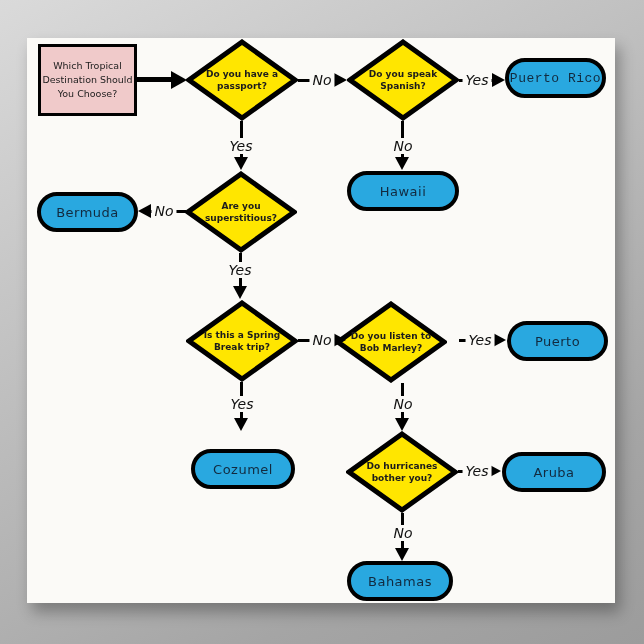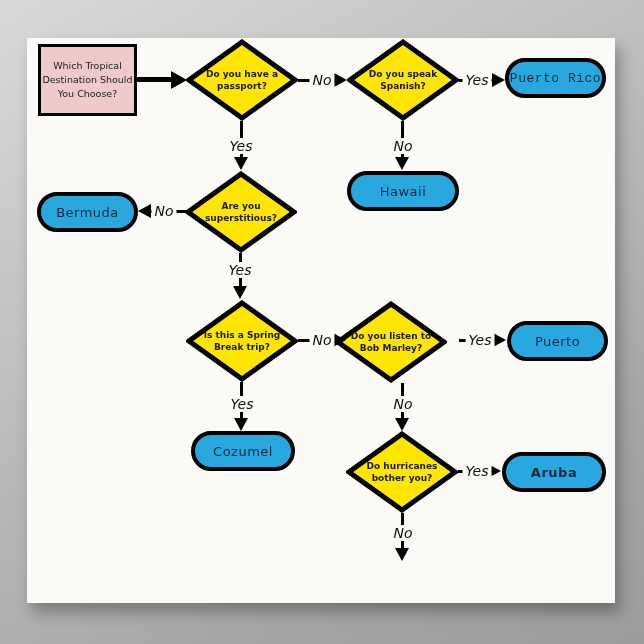--- a/index.html
+++ b/index.html
@@ -179,25 +179,28 @@
   </div>
   <div class="capsule" style="left:347px; top:171px; width:112px;">
     <span>Hawaii</span>
   </div>
   <div class="capsule" style="left:37px; top:192px; width:101px;">
     <span>Bermuda</span>
   </div>
   <div class="capsule" style="left:507px; top:321px; width:101px;">
     <span>Puerto</span>
   </div>
-  <div class="capsule" style="left:191px; top:431px; width:104px;">
+  <div class="capsule" style="left:191px; top:449px; width:104px;">
     <span>Cozumel</span>
   </div>
-  <div class="capsule" style="left:502px; top:452px; width:104px;font-weight:bold;">
+  <div class="capsule" style="left:502px; top:452px; width:104px;">
     <span>Aruba</span>
+  </div>
+  <div class="capsule" style="left:347px; top:561px; width:106px;">
+    <span>Bahamas</span>
   </div>
 
   <div class="hline-thick" style="left:137px; top:77px; width:36px;"></div>
   <div class="arr-r big" style="left:171px; top:71px;"></div>
 
   <div class="hline" style="left:298px; top:79px; width:38px;"></div>
   <div class="arr-r" style="left:334px; top:73px;"></div>
   <span class="edge-label" style="left:322px; top:80px;">No</span>
 
   <div class="hline" style="left:459px; top:79px; width:36px;"></div>

